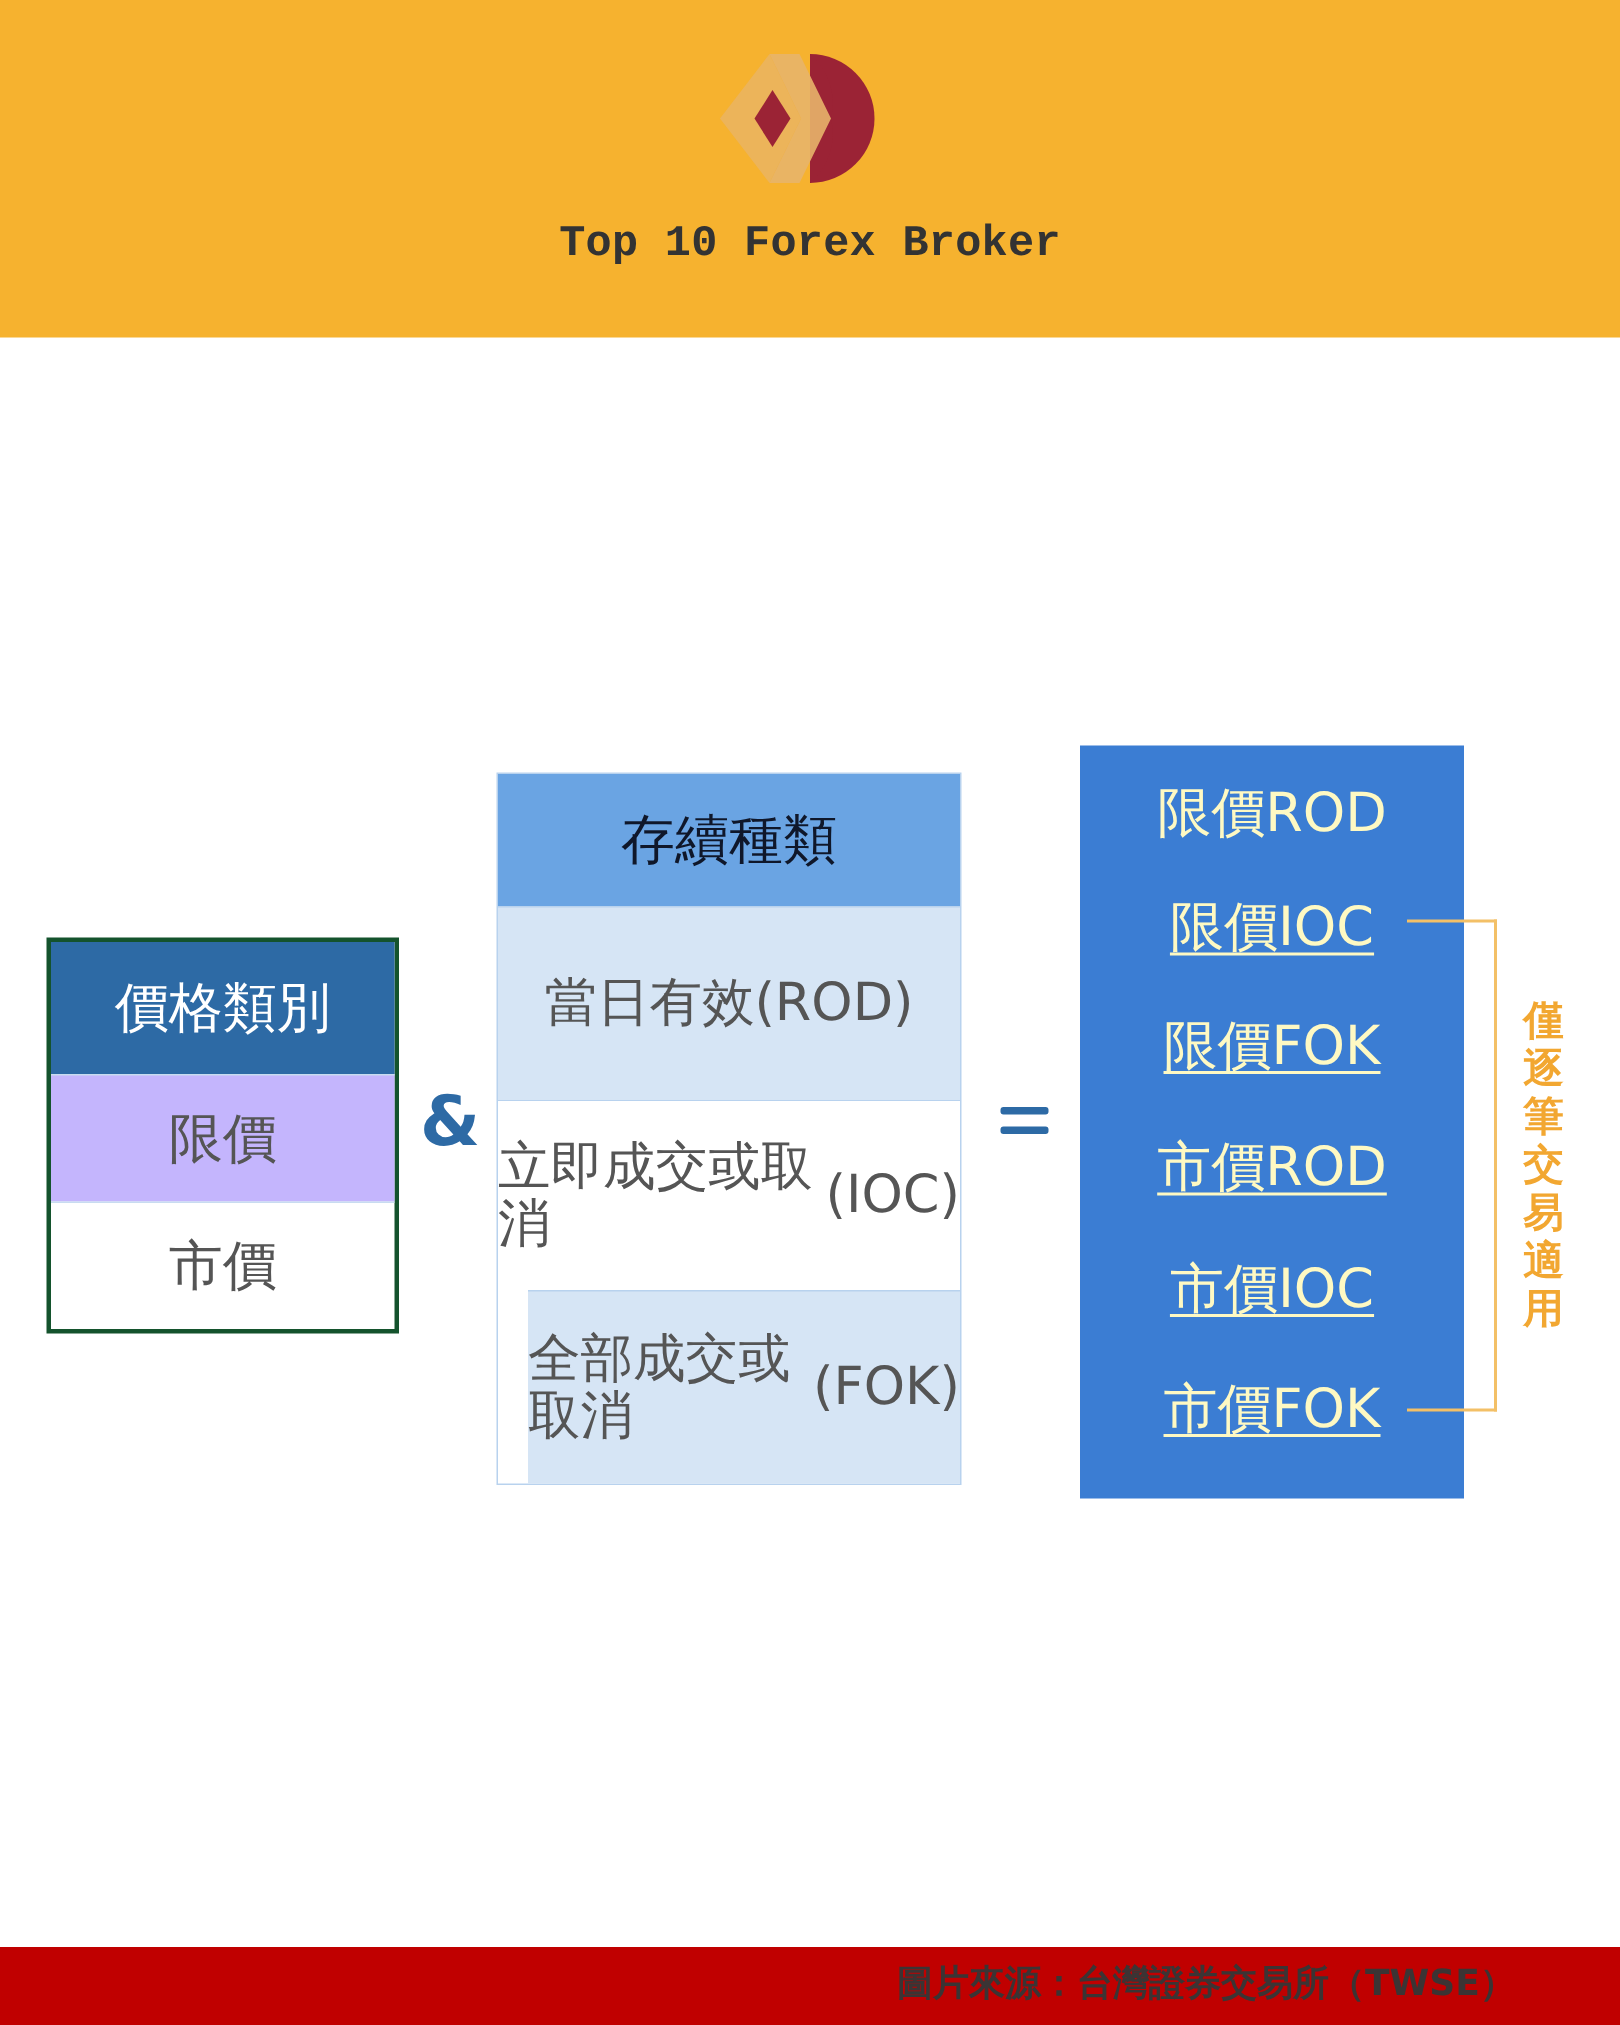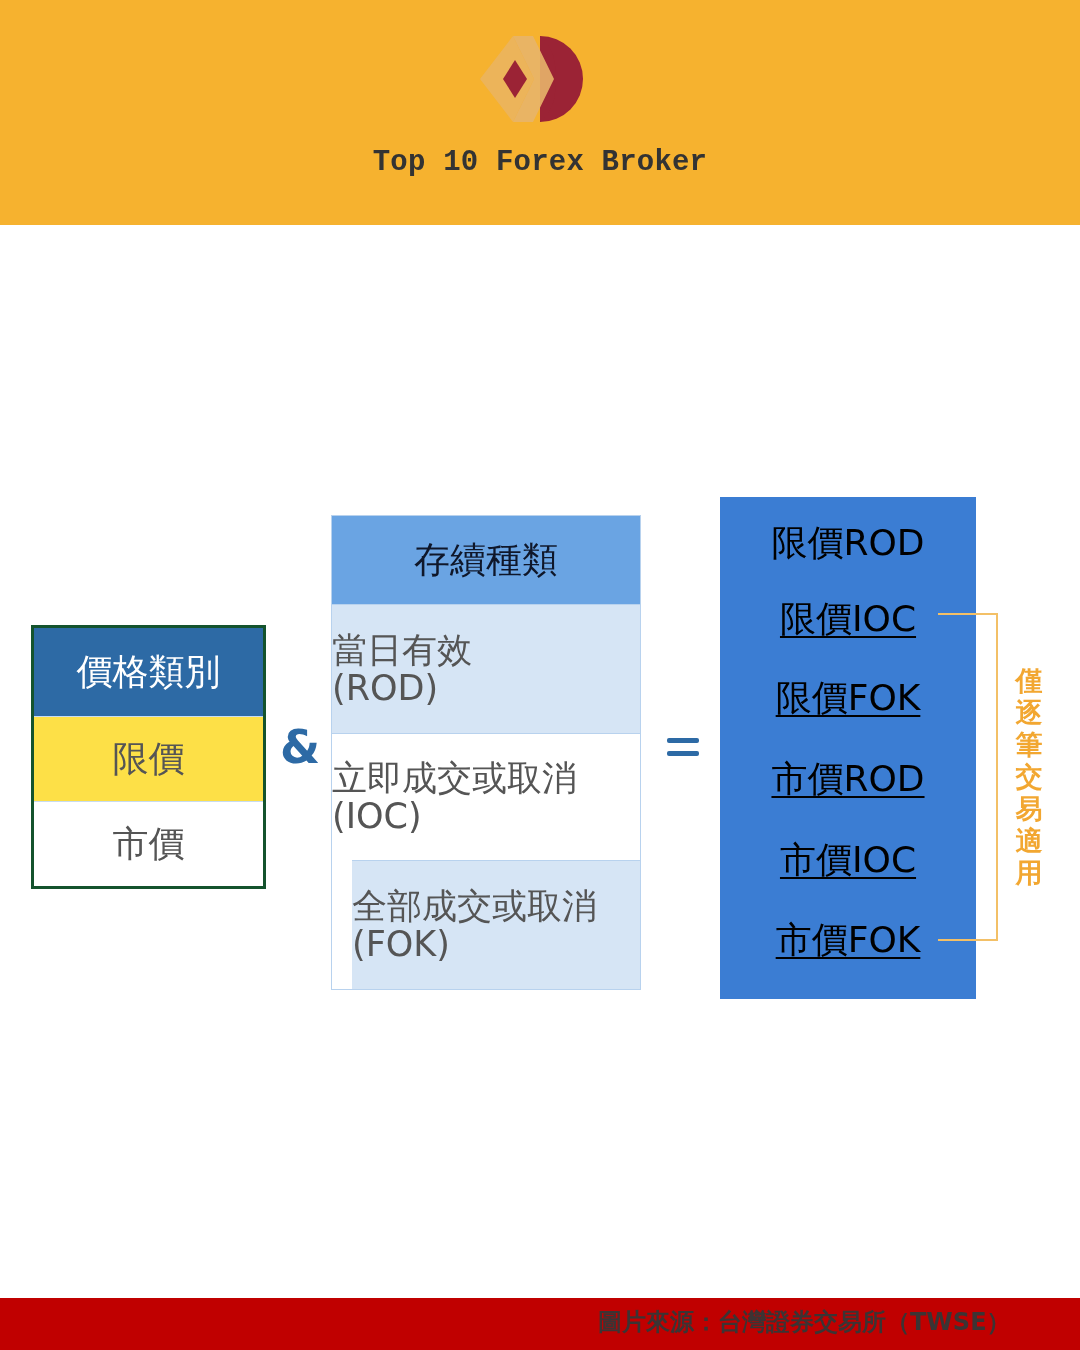--- a/index.html
+++ b/index.html
@@ -26,60 +26,60 @@
   }
   .price-table .th {
     height: 88px; background: #2d6aa5; color: #ffffff;
     display: flex; align-items: center; justify-content: center;
     font-size: 36px;
   }
   .price-table .td {
     height: 84px; display: flex; align-items: center; justify-content: center;
     font-size: 36px; color: #555555; border-top: 1px solid #c8dcf0;
   }
-  .price-table .td.alt { background: #fde047; }
+  .price-table .td.alt { background: #c4b5fd; }
 
   .amp {
     position: absolute; left: 280px; top: 720px; font-size: 46px; font-weight: bold;
     color: #2d6aa5; font-family: "DejaVu Sans", sans-serif;
   }
 
   
   .tif-table {
     position: absolute; left: 331px; top: 515px; width: 310px;
     border: 1px solid #b8d2ee; box-sizing: border-box;
   }
   .tif-table .th {
     height: 88px; background: #6aa4e3; color: #0f172a;
     display: flex; align-items: center; justify-content: center;
     font-size: 36px;
   }
   .tif-table .td {
-    display: flex; flex-direction: column; justify-content: center;
+    display: flex; flex-direction: row; align-items: center; justify-content: center;
     color: #555555; font-size: 35px; line-height: 38px; border-top: 1px solid #b8d2ee;
   }
   .tif-table .td.r1 { height: 128px; background: #d6e5f5; }
   .tif-table .td.r2 { height: 126px; background: #ffffff; }
   .tif-table .td.r3 { height: 128px; background: #d6e5f5; margin-left: 20px; }
 
   .equals {
     position: absolute; left: 667px; top: 736px; width: 32px; height: 26px;
   }
   .equals span {
     position: absolute; left: 0; width: 32px; height: 5px; background: #2d6aa5; border-radius: 2px;
   }
 
   
   .result-box {
     position: absolute; left: 720px; top: 497px; width: 256px; height: 502px;
     background: #3b7dd3;
   }
   .result-item {
     position: absolute; left: 0; width: 256px; text-align: center;
-    color: #000000; font-size: 36px; line-height: 44px;
+    color: #fef9c3; font-size: 36px; line-height: 44px;
   }
   .result-item.u span { text-decoration: underline; text-underline-offset: 5px; text-decoration-thickness: 2px; }
 
   .bracket {
     position: absolute; left: 938px; top: 613px; width: 60px; height: 328px;
     border: 2px solid #f3c067; border-left: none; box-sizing: border-box;
   }
   .bracket-note {
     position: absolute; left: 1012px; top: 665px; width: 34px;
     color: #f2a731; font-size: 27px; font-weight: bold; line-height: 32px;

